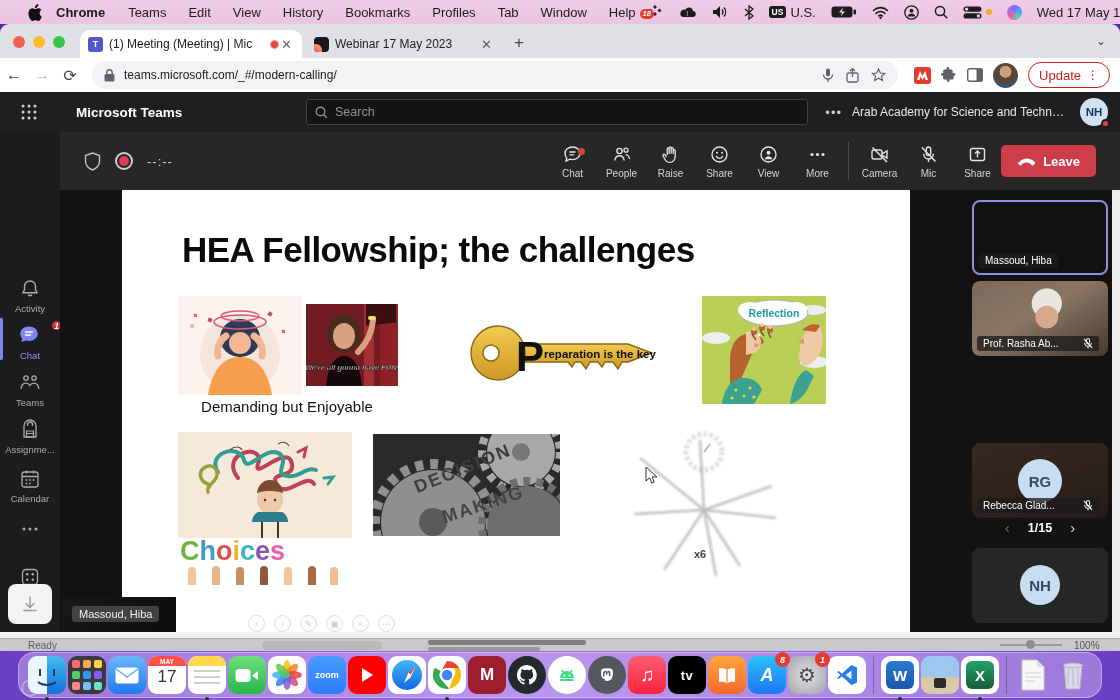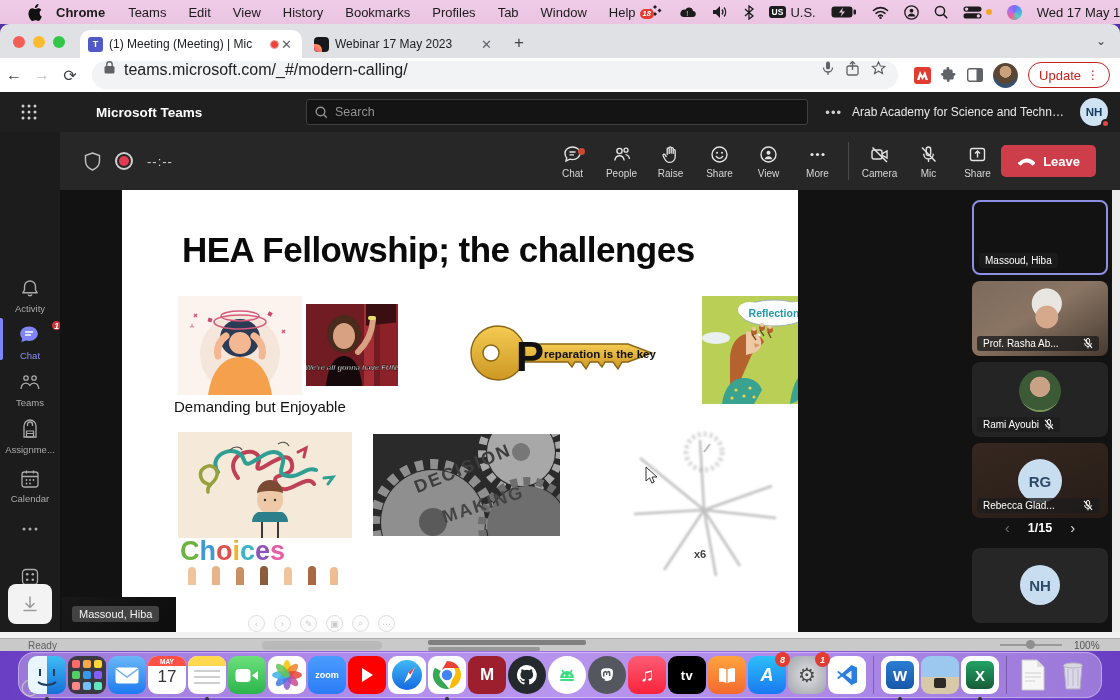--- a/index.html
+++ b/index.html
@@ -36,35 +36,35 @@
     display:flex;align-items:center;justify-content:center;flex:none}
   .favweb{width:15px;height:15px;border-radius:4px;background:#17181c;position:relative;overflow:hidden;flex:none}
   .favweb::after{content:"";position:absolute;left:0;bottom:0;width:8px;height:8px;background:linear-gradient(45deg,#ff4d7e,#ffb347);border-radius:0 6px 0 4px;}
   .recdot{width:9px;height:9px;border-radius:50%;background:#e8453c;border:1.5px solid #f2a19c;flex:none}
   .newtab{position:absolute;left:514px;top:10px;font-size:17px;color:#444;line-height:1}
   .tabchev{position:absolute;right:14px;top:10px;color:#444;font-size:12px}
   
   .urlbar{position:absolute;left:0;top:58px;width:1120px;height:34px;background:#fff;display:flex;align-items:center;}
   .navic{width:28px;text-align:center;font-size:16px;color:#3c4043;flex:none}
   .navic.dim{color:#bdc1c6}
-  .omni{height:28px;flex:1;margin:0 6px 0 8px;background:#f1f3f4;border-radius:15px;display:flex;
-    padding:0 12px;font-size:16px;color:#202124;}
+  .omni{height:28px;flex:1;margin:0 6px 0 8px;background:#f1f3f4;border-radius:15px;display:flex;align-items:center;
+    padding:0 12px;font-size:12px;color:#202124;}
   .omni .url{flex:1;margin-left:9px;white-space:nowrap;overflow:hidden}
   .omniic{margin-left:12px;flex:none;display:flex}
   .extM{width:17px;height:17px;border-radius:3px;background:#e03c31;display:flex;align-items:center;justify-content:center;flex:none;margin-left:10px}
   .toolic{margin-left:10px;flex:none;display:flex;align-items:center}
   .avatar26{width:25px;height:25px;border-radius:50%;margin-left:10px;flex:none;
     background:radial-gradient(circle at 50% 35%,#caa07e 0 28%,#5a4632 30% 58%,#37506e 60%);}
   .updbtn{margin:0 10px;flex:none;height:26px;border:1.5px solid #c5221f;color:#c5221f;border-radius:14px;
     display:flex;align-items:center;gap:6px;padding:0 10px;font-size:13px;}
   .updbtn .dots3{font-size:12px;letter-spacing:0;}
   
   .tTop{position:absolute;left:0;top:92px;width:1120px;height:40px;background:#1f1f1f;display:flex;align-items:center;}
   .waffle{margin-left:20px;width:20px;flex:none}
-  .tAppTitle{color:#fff;font-weight:bold;font-size:13.5px;margin-left:56px;white-space:nowrap}
+  .tAppTitle{color:#fff;font-weight:bold;font-size:13.5px;margin-left:36px;white-space:nowrap}
   .tSearch{position:absolute;left:306px;top:7px;width:502px;height:26px;background:#141414;border:1px solid #404040;
     border-radius:3px;display:flex;align-items:center;color:#929292;font-size:12.5px;padding:0 8px;gap:7px}
   .tTopRight{position:absolute;right:12px;top:0;height:40px;display:flex;align-items:center;gap:10px}
   .tDots{color:#cfcfcf;font-size:13px;letter-spacing:1px}
   .tOrg{color:#e8e8e8;font-size:12px;max-width:218px;white-space:nowrap;overflow:hidden;text-overflow:ellipsis}
   .nhAv{position:relative;width:28px;height:28px;border-radius:50%;background:#cfe3f5;color:#12395e;font-weight:bold;
     font-size:11.5px;display:flex;align-items:center;justify-content:center}
   .nhAv .pres{position:absolute;right:-2px;bottom:-2px;width:9px;height:9px;border-radius:50%;background:#e8453c;border:2px solid #1f1f1f}
   
   .mtb{position:absolute;left:60px;top:132px;width:1060px;height:58px;background:#272727;display:flex;align-items:center;}
@@ -83,23 +83,23 @@
   .lit{position:absolute;left:0;width:60px;display:flex;flex-direction:column;align-items:center;gap:3px;color:#ababab;font-size:9.5px;}
   .lit .lbl{max-width:56px;white-space:nowrap;overflow:hidden;text-overflow:ellipsis}
   .lit.active{color:#8b8ff7}
   .activeBar{position:absolute;left:0;top:186px;width:3px;height:42px;background:#7f85f5;border-radius:0 2px 2px 0}
   .chatBadge{position:absolute;left:32px;top:-5px;background:#d13438;color:#fff;font-size:8.5px;font-weight:bold;
     border-radius:8px;min-width:13px;height:13px;display:flex;align-items:center;justify-content:center;border:2px solid #1c1c1c}
   .dlTile{position:absolute;left:8px;top:452px;width:44px;height:40px;background:#f3f3f3;border-radius:8px;
     display:flex;align-items:center;justify-content:center}
   
   .stage{position:absolute;left:60px;top:190px;width:1060px;height:447px;background:#121212;}
-  .slide{position:absolute;left:62px;top:0;width:676px;height:442px;background:#fff;overflow:hidden}
+  .slide{position:absolute;left:62px;top:0;width:788px;height:442px;background:#fff;overflow:hidden}
   .slideTitle{position:absolute;left:60px;top:40px;font-size:35px;font-weight:bold;color:#0a0a0a;letter-spacing:-0.5px}
-  .cap1{position:absolute;left:52px;top:208px;width:226px;font-size:15px;color:#111}
+  .cap1{position:absolute;left:52px;top:208px;width:226px;text-align:center;font-size:15px;color:#111}
   .imgbox{position:absolute}
   .choicesWrap{position:absolute;left:58px;top:348px;width:170px}
   .choicesWord{display:flex;font-weight:800;font-size:27px;line-height:1}
   .choicesWord span:nth-child(1){color:#6db33f}
   .choicesWord span:nth-child(2){color:#3f9ad2}
   .choicesWord span:nth-child(3){color:#e2504c}
   .choicesWord span:nth-child(4){color:#f0b52c}
   .choicesWord span:nth-child(5){color:#3bb4c4}
   .choicesWord span:nth-child(6){color:#8e55b8}
   .choicesWord span:nth-child(7){color:#e560a8}
@@ -765,31 +765,20 @@
     <div class="ptile t2">
       <span class="nl" style="width:144px">
         <span class="nm">Prof. Rasha Ab...</span>
         <svg width="10" height="11" viewBox="0 0 10 11" style="margin-left:auto;flex:none">
             <rect x="3.4" y="0.5" width="3.2" height="5.5" rx="1.6" stroke="#fff" stroke-width="1" fill="none"></rect>
             <path d="M1.6 5a3.4 3.4 0 006.8 0M5 8.4v2" stroke="#fff" stroke-width="1" fill="none"></path>
             <path d="M1 .8l8 9" stroke="#fff" stroke-width="1.1"></path>
           </svg>
       </span>
     </div>
-    <div class="ptile t3">
-      <span class="avPhoto"></span>
-      <span class="nl">
-        <span class="nm">Rami Ayoubi</span>
-        <svg width="10" height="11" viewBox="0 0 10 11" style="flex:none">
-            <rect x="3.4" y="0.5" width="3.2" height="5.5" rx="1.6" stroke="#fff" stroke-width="1" fill="none"></rect>
-            <path d="M1.6 5a3.4 3.4 0 006.8 0M5 8.4v2" stroke="#fff" stroke-width="1" fill="none"></path>
-            <path d="M1 .8l8 9" stroke="#fff" stroke-width="1.1"></path>
-          </svg>
-      </span>
-    </div>
     <div class="ptile t4">
       <span class="avInit">RG</span>
       <span class="nl" style="width:122px">
         <span class="nm">Rebecca Glad...</span>
         <svg width="10" height="11" viewBox="0 0 10 11" style="margin-left:auto;flex:none">
             <rect x="3.4" y="0.5" width="3.2" height="5.5" rx="1.6" stroke="#fff" stroke-width="1" fill="none"></rect>
             <path d="M1.6 5a3.4 3.4 0 006.8 0M5 8.4v2" stroke="#fff" stroke-width="1" fill="none"></path>
             <path d="M1 .8l8 9" stroke="#fff" stroke-width="1.1"></path>
           </svg>
       </span>

